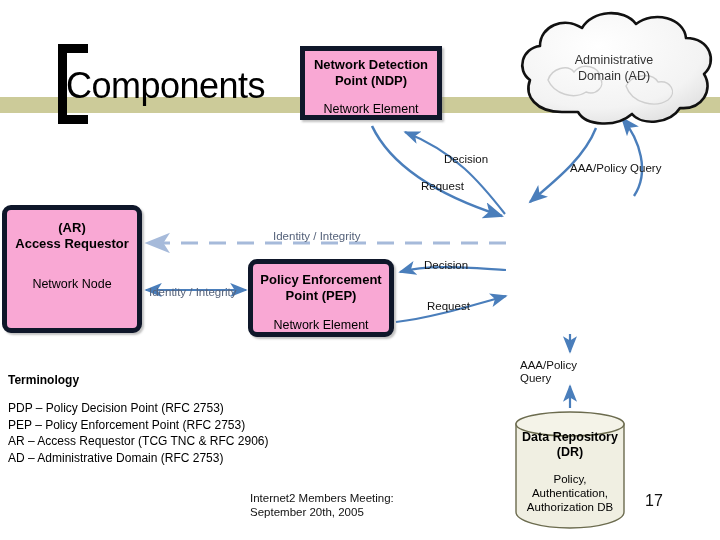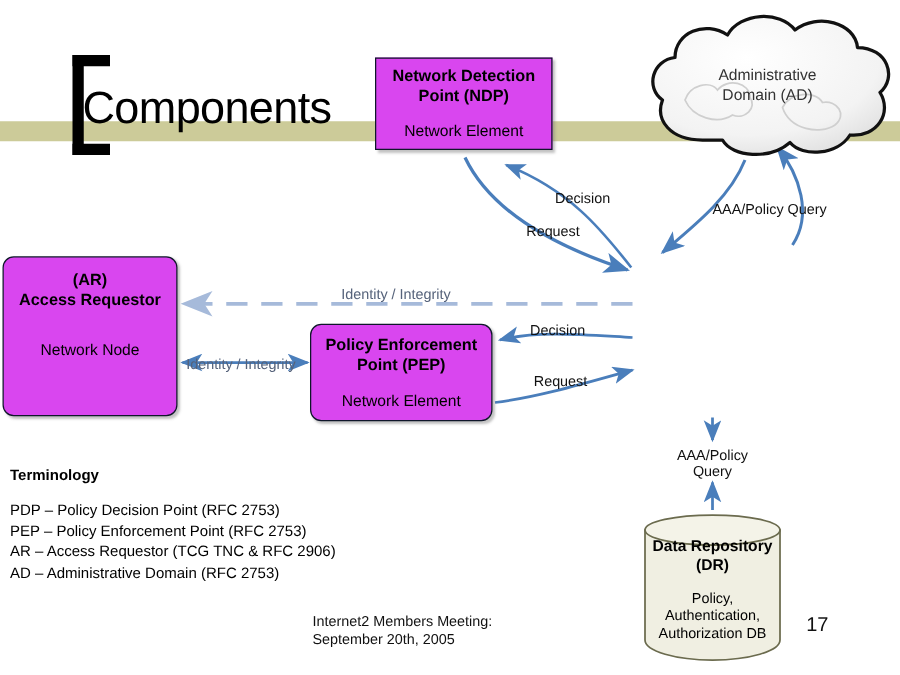--- a/index.html
+++ b/index.html
@@ -27,22 +27,22 @@
   .title-text{
     position:absolute;left:66px;top:66px;
     font-size:36px;line-height:40px;color:#000;
     letter-spacing:-0.5px;
     white-space:nowrap;
   }
 
   
   .nbox{
     position:absolute;
-    background:#d946ef;
-    border:1px solid #0f172a;
+    background:#f9a8d4;
+    border:5px solid #0f172a;
     box-shadow:2px 2px 2px rgba(120,120,120,.45);
     text-align:center;
     color:#000;
     box-sizing:border-box;
   }
   .nbox .ttl{
     font-weight:bold;font-size:13px;line-height:16px;
     display:block;
   }
   .nbox .sub{
@@ -76,21 +76,21 @@
   }
   #cyl .ttl{font-weight:bold;font-size:12.5px;line-height:15px;display:block;}
   #cyl .sub{font-weight:normal;font-size:11.5px;line-height:14px;display:block;margin-top:12px;}
 
   
   .alabel{
     position:absolute;font-size:11.5px;line-height:13px;color:#111;
     white-space:nowrap;
   }
   .alabel.grey{color:#55627a;}
-  .alabel.ctr{text-align:center;}
+  .alabel.ctr{}
 
   
   #terminology{position:absolute;left:8px;top:373px;width:300px;}
   #terminology .t-head{font-weight:bold;font-size:12px;line-height:15px;margin-bottom:12px;}
   #terminology .t-line{font-size:12px;line-height:16.5px;white-space:nowrap;}
 
   
   #footer{
     position:absolute;left:250px;top:491px;width:240px;text-align:left;
     font-size:11.5px;line-height:14px;color:#111;

